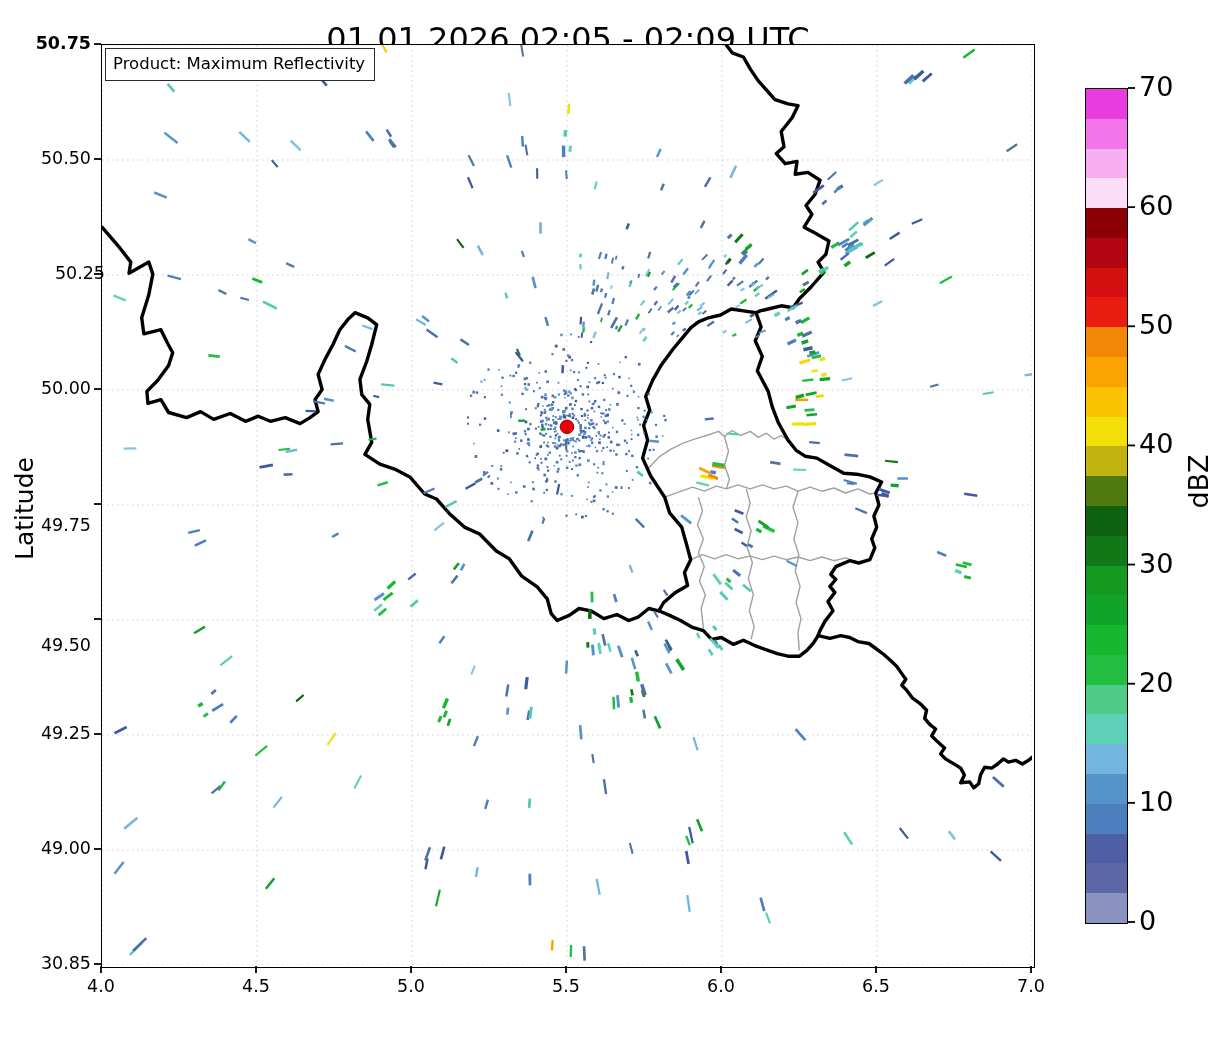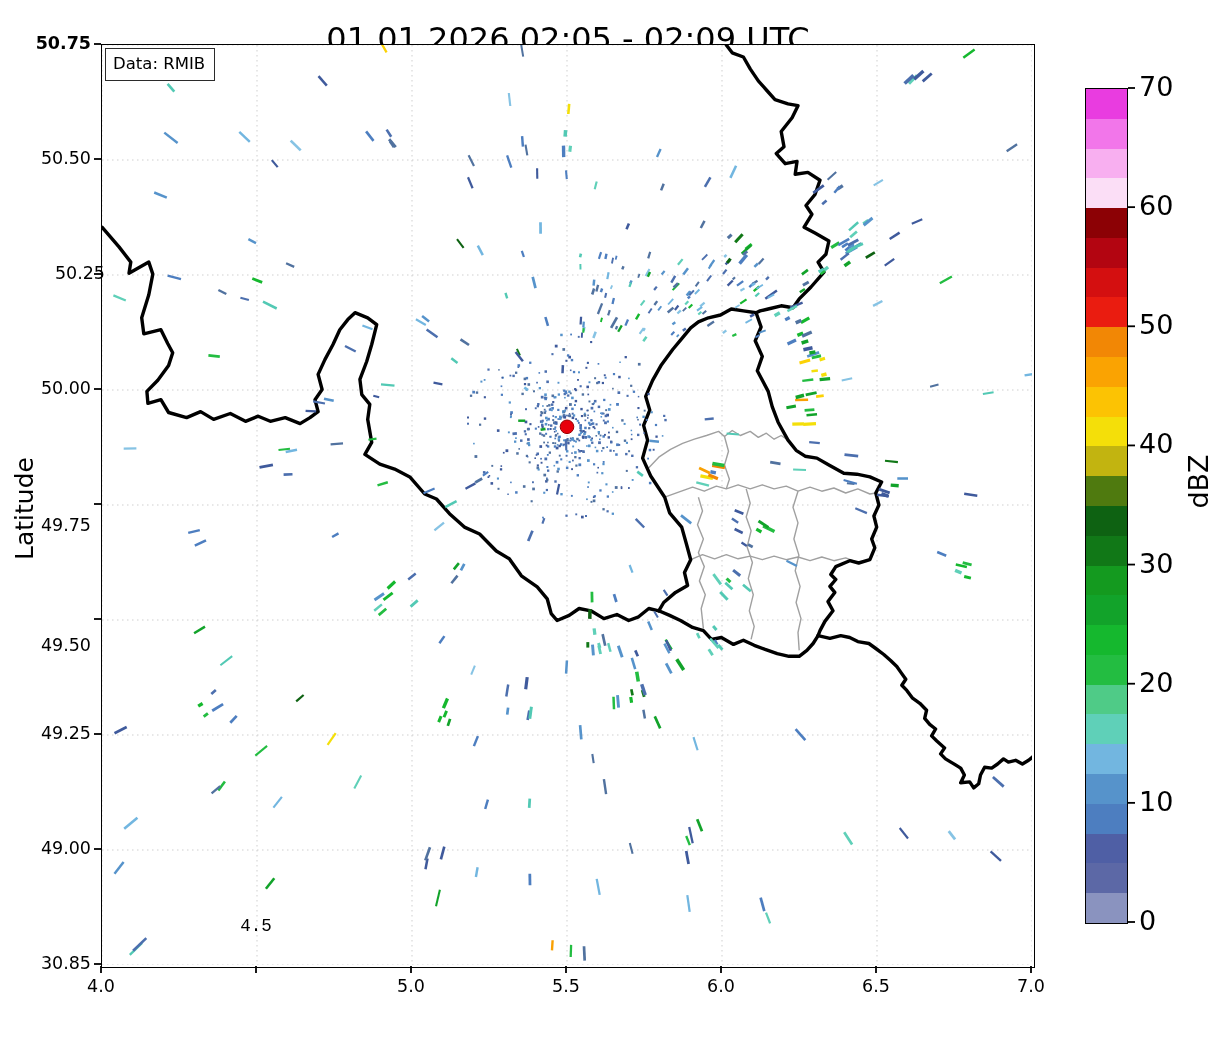--- a/index.html
+++ b/index.html
@@ -950,21 +950,21 @@
         <line x1="467.8" y1="106.8" x2="468.5" y2="100.7" stroke="#5fd0b8" stroke-width="3.11910340860486"></line>
         <line x1="463.1" y1="91.7" x2="463.6" y2="85.1" stroke="#52c9b4" stroke-width="3.5217009116895497"></line>
         <line x1="624.6" y1="533.5" x2="628.4" y2="537.2" stroke="#23bd41" stroke-width="3.1044196617789566"></line>
         <line x1="618.2" y1="546.9" x2="625.6" y2="554.8" stroke="#52c9b4" stroke-width="2.9559359416365623"></line>
         <line x1="611.4" y1="529.2" x2="618.9" y2="539.4" stroke="#5fd0b8" stroke-width="2.8512316949665544"></line>
         <line x1="623.3" y1="537.8" x2="630.4" y2="544.3" stroke="#52c9b4" stroke-width="2.8217045344412326"></line>
         <line x1="631.1" y1="525.1" x2="638.2" y2="530.8" stroke="#4c6fae" stroke-width="3.0284445888362823"></line>
         <circle cx="465" cy="381.7999999999992" r="6.8" fill="#e8000b" stroke="#990000" stroke-width="1"></circle>
       </svg>
     <div class="annot">
-      <div>Data: RMIB</div>
+      <div>Product: Maximum Reflectivity</div>
     </div>
   </div>
 
   <div class="ylabel">Latitude</div>
 
   <div class="cbar" id="cbar">
       <div style="background: rgb(233, 60, 224);"></div>
       <div style="background: rgb(242, 118, 234);"></div>
       <div style="background: rgb(248, 175, 240);"></div>
       <div style="background: rgb(251, 222, 246);"></div>
@@ -1016,21 +1016,21 @@
       <line x1="1128" y1="802.8571428571429" x2="1135" y2="802.8571428571429" stroke="#000" stroke-width="1.8"></line>
       <line x1="1128" y1="683.7142857142858" x2="1135" y2="683.7142857142858" stroke="#000" stroke-width="1.8"></line>
       <line x1="1128" y1="564.5714285714287" x2="1135" y2="564.5714285714287" stroke="#000" stroke-width="1.8"></line>
       <line x1="1128" y1="445.42857142857144" x2="1135" y2="445.42857142857144" stroke="#000" stroke-width="1.8"></line>
       <line x1="1128" y1="326.2857142857142" x2="1135" y2="326.2857142857142" stroke="#000" stroke-width="1.8"></line>
       <line x1="1128" y1="207.14285714285722" x2="1135" y2="207.14285714285722" stroke="#000" stroke-width="1.8"></line>
       <line x1="1128" y1="88" x2="1135" y2="88" stroke="#000" stroke-width="1.8"></line>
     </svg>
   <div id="labels">
       <div class="xtl" style="left: 71px; top: 976px;">4.0</div>
-      <div class="xtl" style="left: 226px; top: 916px; font-family: Liberation Mono, monospace;">4.5</div>
+      <div class="xtl" style="left: 226px; top: 976px;">4.5</div>
       <div class="xtl" style="left: 381px; top: 976px;">5.0</div>
       <div class="xtl" style="left: 536px; top: 976px;">5.5</div>
       <div class="xtl" style="left: 691px; top: 976px;">6.0</div>
       <div class="xtl" style="left: 846px; top: 976px;">6.5</div>
       <div class="xtl" style="left: 1001px; top: 976px;">7.0</div>
       <div class="ytl" style="left: 27px; top: 953px;">30.85</div>
       <div class="ytl" style="left: 27px; top: 838px;">49.00</div>
       <div class="ytl" style="left: 27px; top: 723px;">49.25</div>
       <div class="ytl" style="left: 27px; top: 608px; margin-top: 27px;">49.50</div>
       <div class="ytl" style="left: 27px; top: 515px;">49.75</div>

